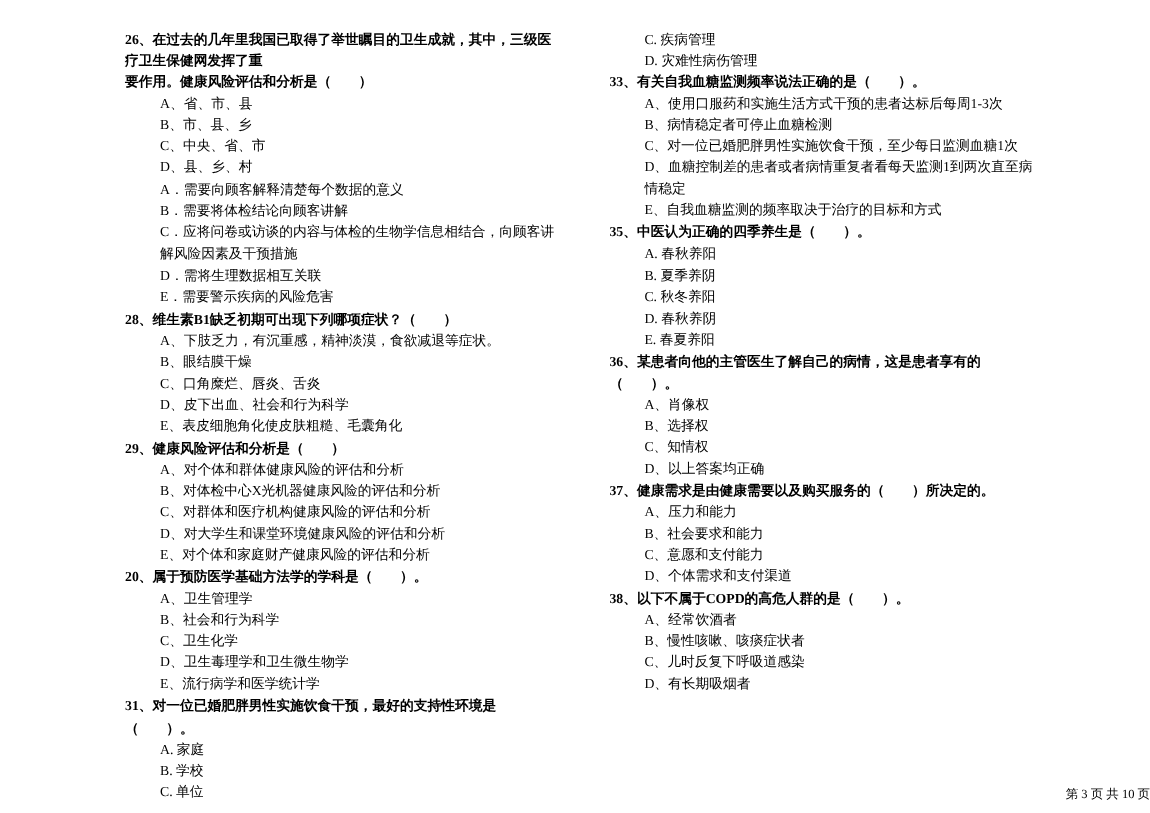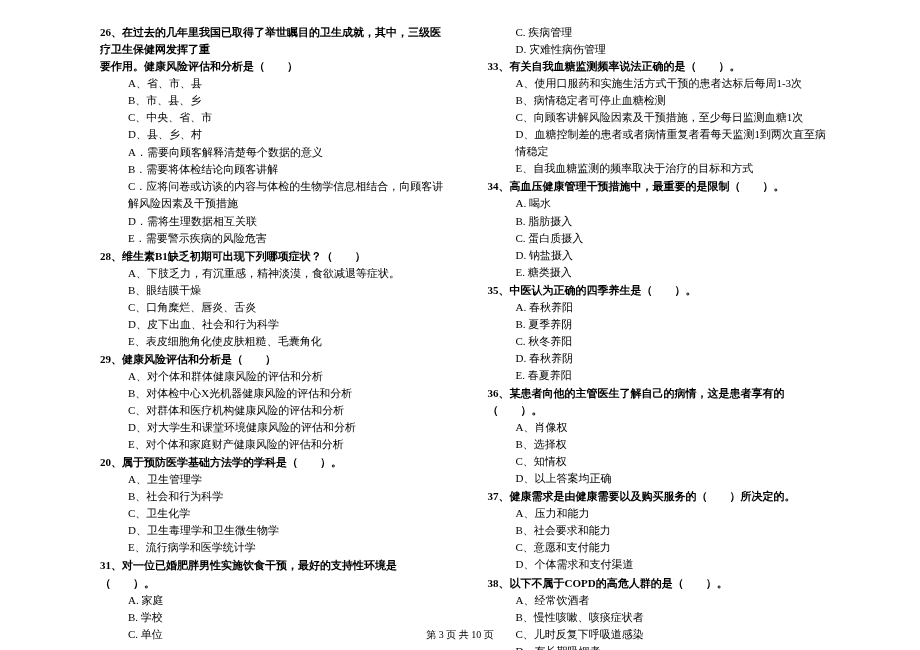--- a/index.html
+++ b/index.html
@@ -36,21 +36,21 @@
       padding-left: 28px;
     }
     .option-sub {
       padding-left: 28px;
     }
     .footer {
       position: absolute;
       bottom: 8px;
       left: 0;
       right: 0;
-      text-align: center;
+      text-align: right;
       font-size: 10px;
     }
   </style>
 </head>
 <body>
 
 <div class="columns">
   <div class="col">
     <div class="question">
       <span class="q-text">26、在过去的几年里我国已取得了举世瞩目的卫生成就，其中，三级医疗卫生保健网发挥了重</span>
@@ -101,31 +101,23 @@
 
   </div>
 
   <div class="col">
     <div class="option-sub">C. 疾病管理</div>
     <div class="option-sub">D. 灾难性病伤管理</div>
     <div class="question">
       <span class="q-text">33、有关自我血糖监测频率说法正确的是（　　）。</span>
       <div class="option">A、使用口服药和实施生活方式干预的患者达标后每周1-3次</div>
       <div class="option">B、病情稳定者可停止血糖检测</div>
-      <div class="option">C、向顾客讲解风险因素及干预措施，至少每日监测血糖1次</div>
+      <div class="option">C、对一位已婚肥胖男性实施饮食干预，至少每日监测血糖1次</div>
       <div class="option">D、血糖控制差的患者或者病情重复者看每天监测1到两次直至病情稳定</div>
       <div class="option">E、自我血糖监测的频率取决于治疗的目标和方式</div>
-    </div>
-    <div class="question">
-      <span class="q-text">34、高血压健康管理干预措施中，最重要的是限制（　　）。</span>
-      <div class="option">A. 喝水</div>
-      <div class="option">B. 脂肪摄入</div>
-      <div class="option">C. 蛋白质摄入</div>
-      <div class="option">D. 钠盐摄入</div>
-      <div class="option">E. 糖类摄入</div>
     </div>
     <div class="question">
       <span class="q-text">35、中医认为正确的四季养生是（　　）。</span>
       <div class="option">A. 春秋养阳</div>
       <div class="option">B. 夏季养阴</div>
       <div class="option">C. 秋冬养阳</div>
       <div class="option">D. 春秋养阴</div>
       <div class="option">E. 春夏养阳</div>
     </div>
     <div class="question">

